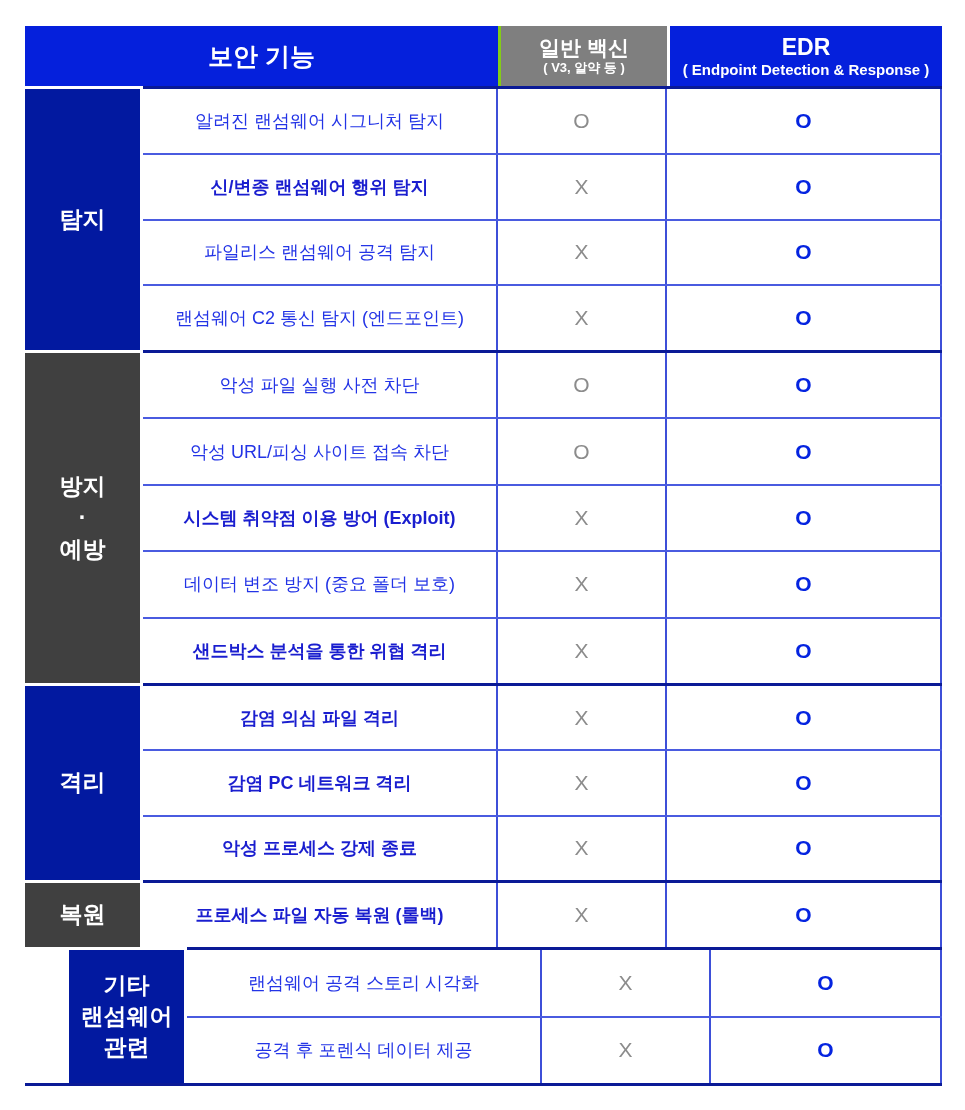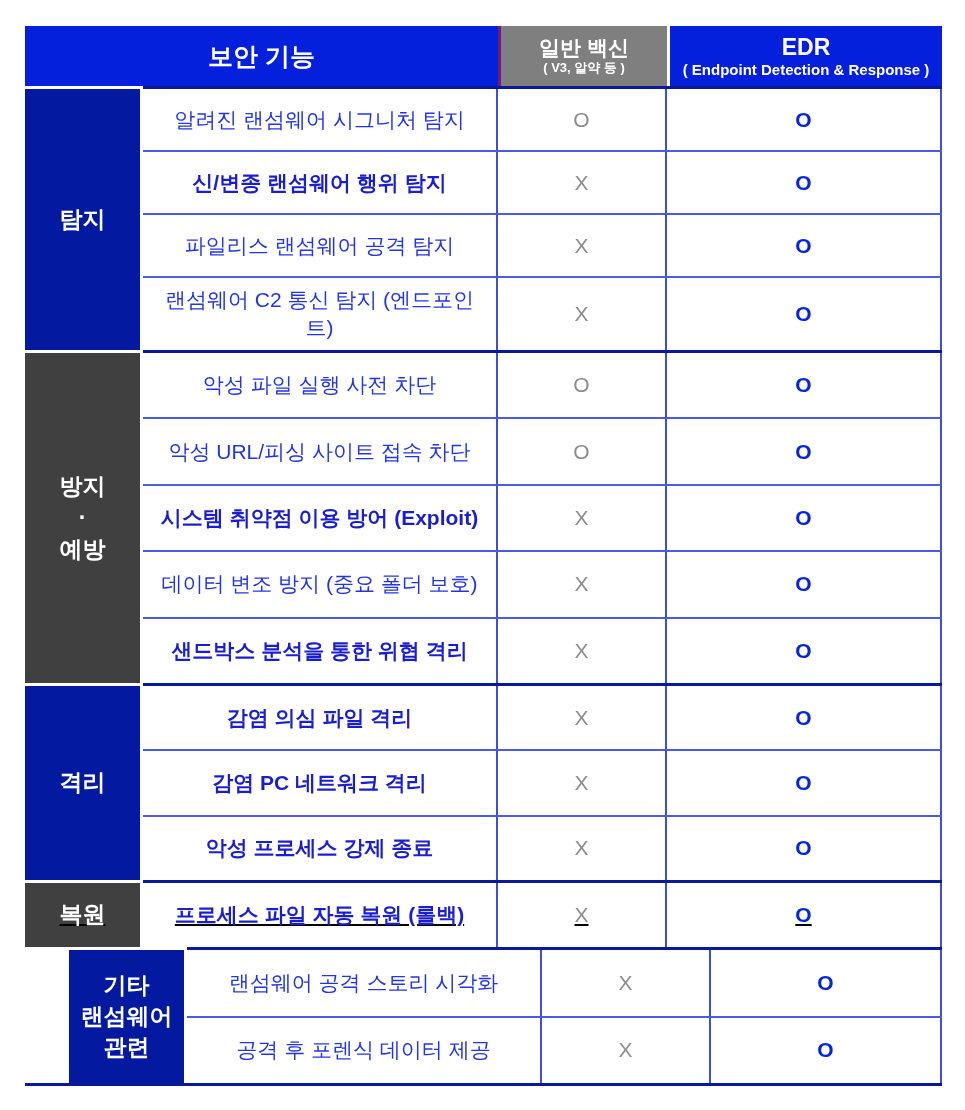--- a/index.html
+++ b/index.html
@@ -7,21 +7,21 @@
   body { height:1110px; position:relative; }
 
   .table { position:absolute; left:25px; top:26px; width:917px;
            border-bottom:3px solid #0A1A96; }
 
   
   .thead { display:flex; height:60px; }
   .th { display:flex; flex-direction:column; align-items:center; justify-content:center;
         color:#ffffff; font-weight:bold; text-align:center; line-height:1.15; }
   .th-feature { width:473px; background:#0520DC; font-size:25px; }
-  .th-av  { width:169px; background:#7F7F7F; border-left:3px solid #701a75; }
+  .th-av  { width:169px; background:#7F7F7F; border-left:3px solid #84cc16; }
   .th-edr { width:275px; background:#0520DC; border-left:3px solid #ffffff; }
   .th-title-av  { font-size:21px; }
   .th-sub-av    { font-size:13px; margin-top:1px; }
   .th-title-edr { font-size:23px;text-align:center; }
   .th-sub-edr   { font-size:15px; margin-top:1px; }
 
   
   .group { display:flex; }
   .cat { width:118px; border-right:3px solid #ffffff; border-top:3px solid #ffffff;
          display:flex; align-items:center; justify-content:center; text-align:center;
@@ -29,32 +29,32 @@
          white-space:pre-line; }
   .cat.medium { background:#0219A0; }
   .cat.dark   { background:#404040; }
 
   .rows { flex:1; display:flex; flex-direction:column; border-top:3px solid #0A1A96; }
   .row  { flex:1; display:flex; background:#ffffff; }
   .row + .row { border-top:2px solid #4A5BE0; }
 
   .cell { display:flex; align-items:center; justify-content:center; text-align:center; }
   .cell.feature { width:355px; border-right:2px solid #3D4FD8;
-                  font-size:21px; color:#2334E6; padding:8px 8px; }
+                  font-size:18px; color:#2334E6; padding:8px 8px; }
   .row.bold .cell.feature { font-weight:bold; color:#1A1ECF; }
   .cell.av  { width:169px; border-right:2px solid #3D4FD8;
               font-size:21px; color:#8C8C8C; }
   .cell.edr { flex:1; border-right:2px solid #3D4FD8;
               font-size:21px; font-weight:bold; color:#0524E0; }
 
   
   .g-detect  { height:264px; }
   .g-prevent { height:333px; }
   .g-isolate { height:197px; }
-  .g-restore { height:67px;text-decoration:underline; }
+  .g-restore { height:67px; }
   .g-etc     { height:136px;margin-left:44px; }
 </style>
 </head>
 <body>
 
 <div class="table">
 
   <div class="thead">
     <div class="th th-feature">
       <span>보안 기능</span>

